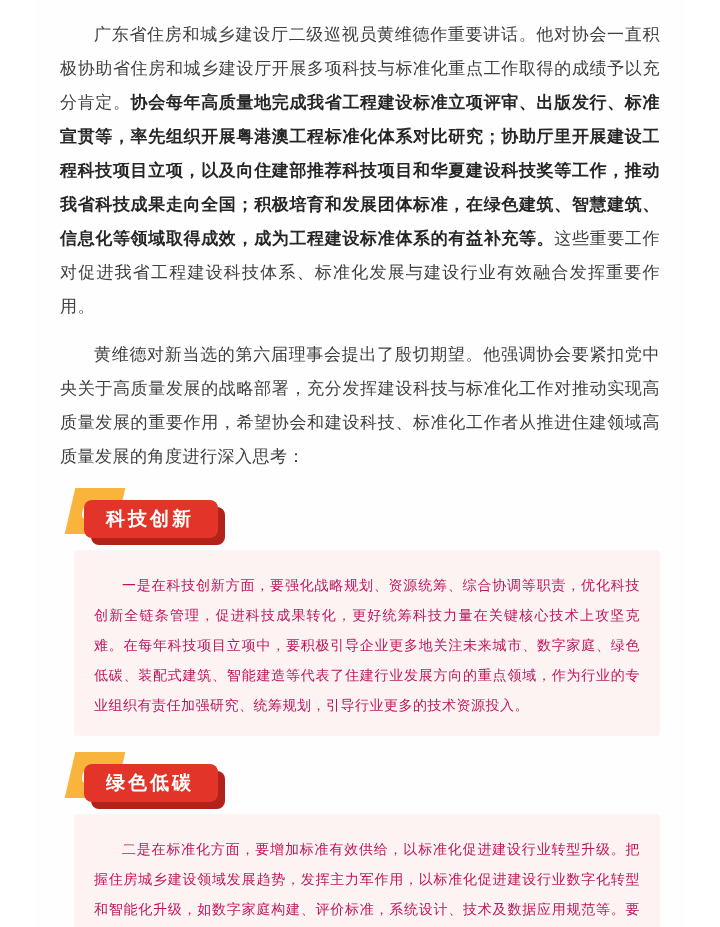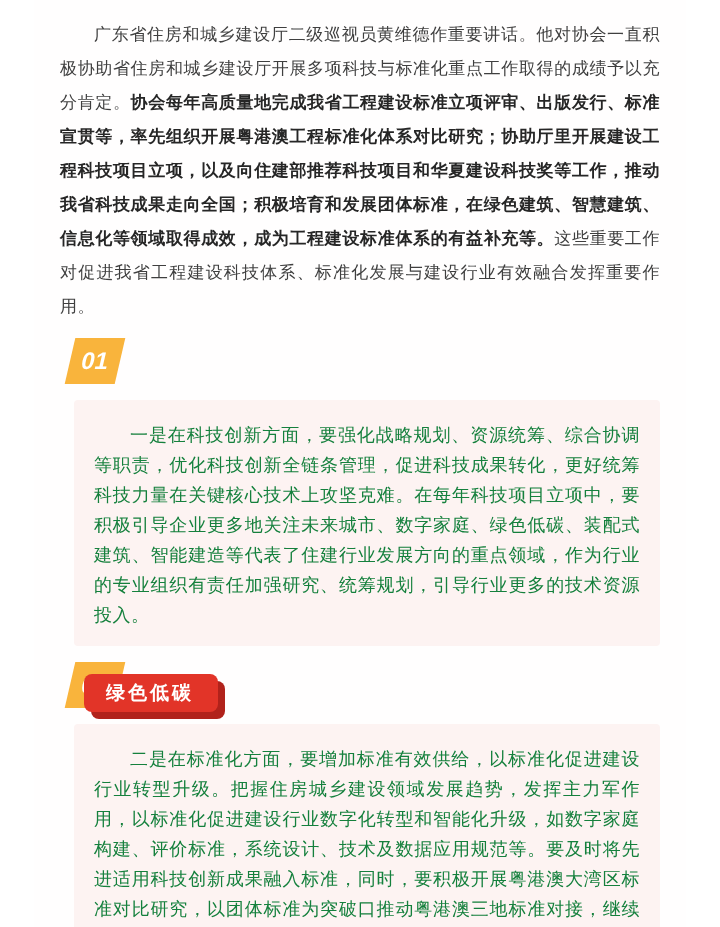--- a/index.html
+++ b/index.html
@@ -66,38 +66,40 @@
 
   
   .content-card {
     background: #fdf3f2;
     border-radius: 4px;
     margin: 0 0 16px 14px;
     padding: 20px 20px 16px 20px;
   }
   .content-card .card-text {
     margin: 0;
-    font-size: 18px;
+    font-size: 14px;
     line-height: 30px;
-    color: #15803d;
+    color: #be185d;
     letter-spacing: 0.5px;
     text-align: justify;
     text-indent: 2em;
   }
 </style>
 </head>
 <body>
 
 <div class="page">
 
   <p class="para"><span class="seg">广东省住房和城乡建设厅二级巡视员黄维德作重要讲话。他对协会一直积极协助省住房和城乡建设厅开展多项科技与标准化重点工作取得的成绩予以充分肯定。</span><span class="seg-bold">协会每年高质量地完成我省工程建设标准立项评审、出版发行、标准宣贯等，率先组织开展粤港澳工程标准化体系对比研究；协助厅里开展建设工程科技项目立项，以及向住建部推荐科技项目和华夏建设科技奖等工作，推动我省科技成果走向全国；积极培育和发展团体标准，在绿色建筑、智慧建筑、信息化等领域取得成效，成为工程建设标准体系的有益补充等。</span><span class="seg">这些重要工作对促进我省工程建设科技体系、标准化发展与建设行业有效融合发挥重要作用。</span></p>
 
+  <p class="para"><span class="seg">黄维德对新当选的第六届理事会提出了殷切期望。他强调协会要紧扣党中央关于高质量发展的战略部署，充分发挥建设科技与标准化工作对推动实现高质量发展的重要作用，希望协会和建设科技、标准化工作者从推进住建领域高质量发展的角度进行深入思考：</span></p>
 
   <div class="section-badge">
     <div class="badge-num">01</div>
+    <div class="badge-title">科技创新</div>
   </div>
 
   <div class="content-card">
     <p class="card-text">一是在科技创新方面，要强化战略规划、资源统筹、综合协调等职责，优化科技创新全链条管理，促进科技成果转化，更好统筹科技力量在关键核心技术上攻坚克难。在每年科技项目立项中，要积极引导企业更多地关注未来城市、数字家庭、绿色低碳、装配式建筑、智能建造等代表了住建行业发展方向的重点领域，作为行业的专业组织有责任加强研究、统筹规划，引导行业更多的技术资源投入。</p>
   </div>
 
   <div class="section-badge">
     <div class="badge-num">02</div>
     <div class="badge-title">绿色低碳</div>
   </div>

